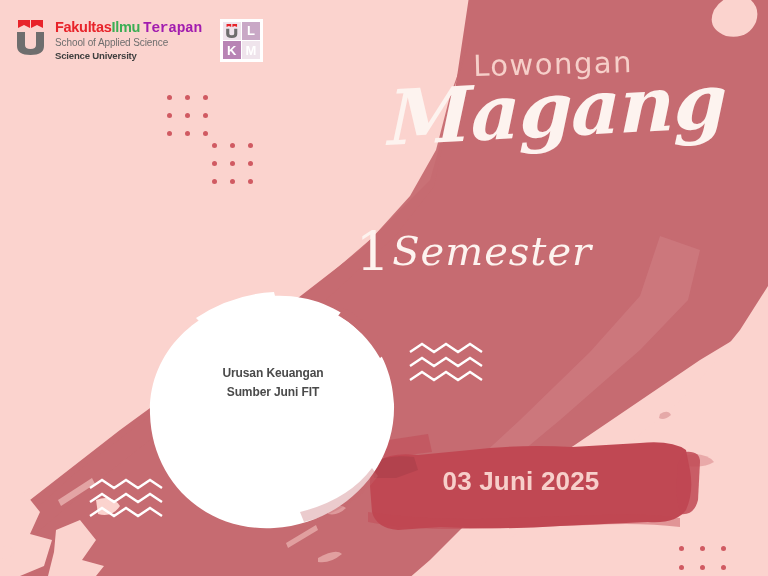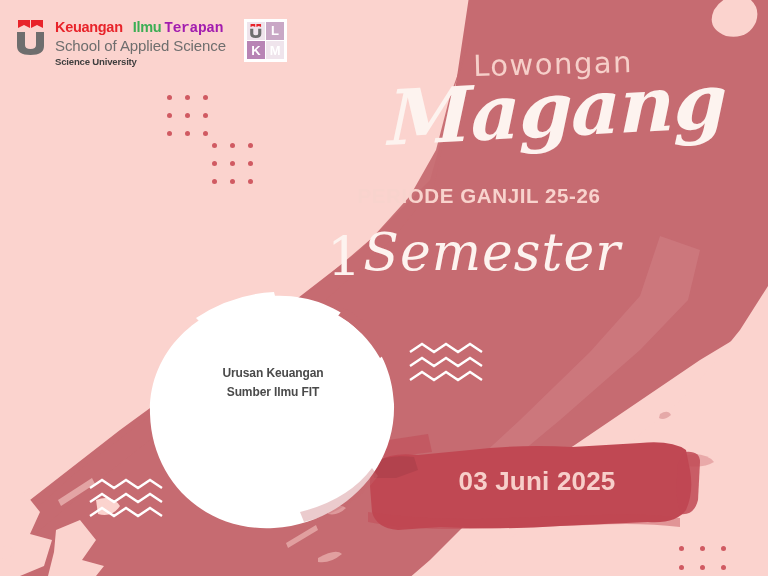--- a/index.html
+++ b/index.html
@@ -34,21 +34,21 @@
   .fit-mark { width: 34px; height: 38px; position: relative; flex: none; }
   .fit-text { padding-top: 2px; }
   .fit-title {
     font-size: 14.5px; font-weight: bold; line-height: 1.06;
     letter-spacing: -0.3px; white-space: nowrap;
   }
   .fit-title .w1 { color: #E8232A; }
   .fit-title .w2 { color: #3CAE54; }
   .fit-title .w3 { color: #a21caf; font-family: Liberation Mono, monospace; }
   .fit-sub1 {
-    font-size: 15px; color: #6E6E6E; line-height: 1.25;
+    font-size: 10px; color: #6E6E6E; line-height: 1.25;
     letter-spacing: -0.1px; white-space: nowrap; margin-top: 1px;
   }
   .fit-sub2 {
     font-size: 9.6px; color: #3F3F3F; font-weight: bold; line-height: 1.25;
     letter-spacing: -0.2px; white-space: nowrap;
   }
 
   .lkm-logo {
     width: 43px; height: 43px;
     background: #FFFFFF;
@@ -116,21 +116,21 @@
     white-space: nowrap;
   }
   .semester .num {
     font-family: "DejaVu Serif", serif;
     font-size: 54px; color: #FDF3EF; line-height: 1;
     vertical-align: -6px;
   }
   .semester .word {
     font-family: "DejaVu Serif", serif;
     font-style: italic;
-    font-size: 52px; color: #FDF3EF; line-height: 1;
+    font-size: 40px; color: #FDF3EF; line-height: 1;
     letter-spacing: 1px;
     margin-left: 2px;
   }
 
   
   .circle-wrap {
     position: absolute; left: 152px; top: 296px;
     width: 242px; height: 232px; z-index: 20;
   }
   .circle-text {
@@ -139,21 +139,21 @@
     text-align: center;
     font-size: 12px; font-weight: bold;
     color: #4A4A4A;
     line-height: 1.58;
     letter-spacing: -0.1px;
   }
   .circle-text div { white-space: nowrap; }
 
   
   .date-text {
-    position: absolute; left: 392px; top: 466px;
+    position: absolute; left: 376px; top: 466px;
     width: 290px; text-align: center;
     font-size: 26px; font-weight: bold;
     color: #F7CFCA;
     letter-spacing: 0.2px;
     z-index: 25;
   }
 
   
   .dots { position: absolute; display: grid; z-index: 15; }
   .dot { width: 5px; height: 5px; border-radius: 50%; background: #D05A62; }
@@ -266,21 +266,21 @@
     <div class="fit-logo">
       <div class="fit-mark">
         <svg viewBox="0 0 34 38" width="34" height="38">
           <path d="M4 2 L16 2 L16 10 L10 7 L4 10 Z" fill="#E8232A"></path>
           <path d="M17 2 L29 2 L29 10 L23 7 L17 10 Z" fill="#E8232A"></path>
           <path d="M3 14 L11 14 L11 27 Q11 31 16.5 31 Q22 31 22 27 L22 14 L30 14
                    L30 28 Q30 37 16.5 37 Q3 37 3 28 Z" fill="#6E6E6E"></path>
         </svg>
       </div>
       <div class="fit-text">
-        <div class="fit-title"><span class="w1">Keuangan</span><span class="w2" style="margin-left: 10px;">Ilmu</span><span class="w3" style="margin-left: 3px;">Terapan</span></div>
+        <div class="fit-title"><span class="w1">Fakultas</span><span class="w2" style="margin-left: 0;">Ilmu</span><span class="w3" style="margin-left: 3px;">Terapan</span></div>
         <div class="fit-sub1">School of Applied Science</div>
         <div class="fit-sub2">Science University</div>
       </div>
     </div>
 
     <div class="lkm-logo">
       <div class="lkm-cell lkm-u">
         <svg viewBox="0 0 18 20" width="14" height="16">
           <path d="M2 1 L8 1 L8 5 L5 3.5 L2 5 Z" fill="#E8232A"></path>
           <path d="M9.5 1 L15.5 1 L15.5 5 L12.5 3.5 L9.5 5 Z" fill="#E8232A"></path>
@@ -293,30 +293,29 @@
       <div class="lkm-cell lkm-m">M</div>
     </div>
 
   </div>
 
   <div class="headline-block">
     <div class="lowongan">Lowongan</div>
     <div class="magang">Magang</div>
   </div>
 
-  <div class="periode">PERIODE GANJIL 25-26</div>
 
   <div class="semester">
     <span class="num">1</span><span class="word">Semester</span>
   </div>
 
   <div class="circle-wrap">
     <div class="circle-text">
       <div>Urusan Keuangan</div>
-      <div>Sumber Ilmu FIT</div>
+      <div>Sumber Juni FIT</div>
     </div>
   </div>
 
   <div class="date-text">03 Juni 2025</div>
 
   <div class="dots dots-a">
     <span class="dot"></span>
     <span class="dot"></span>
     <span class="dot"></span>
     <span class="dot"></span>

